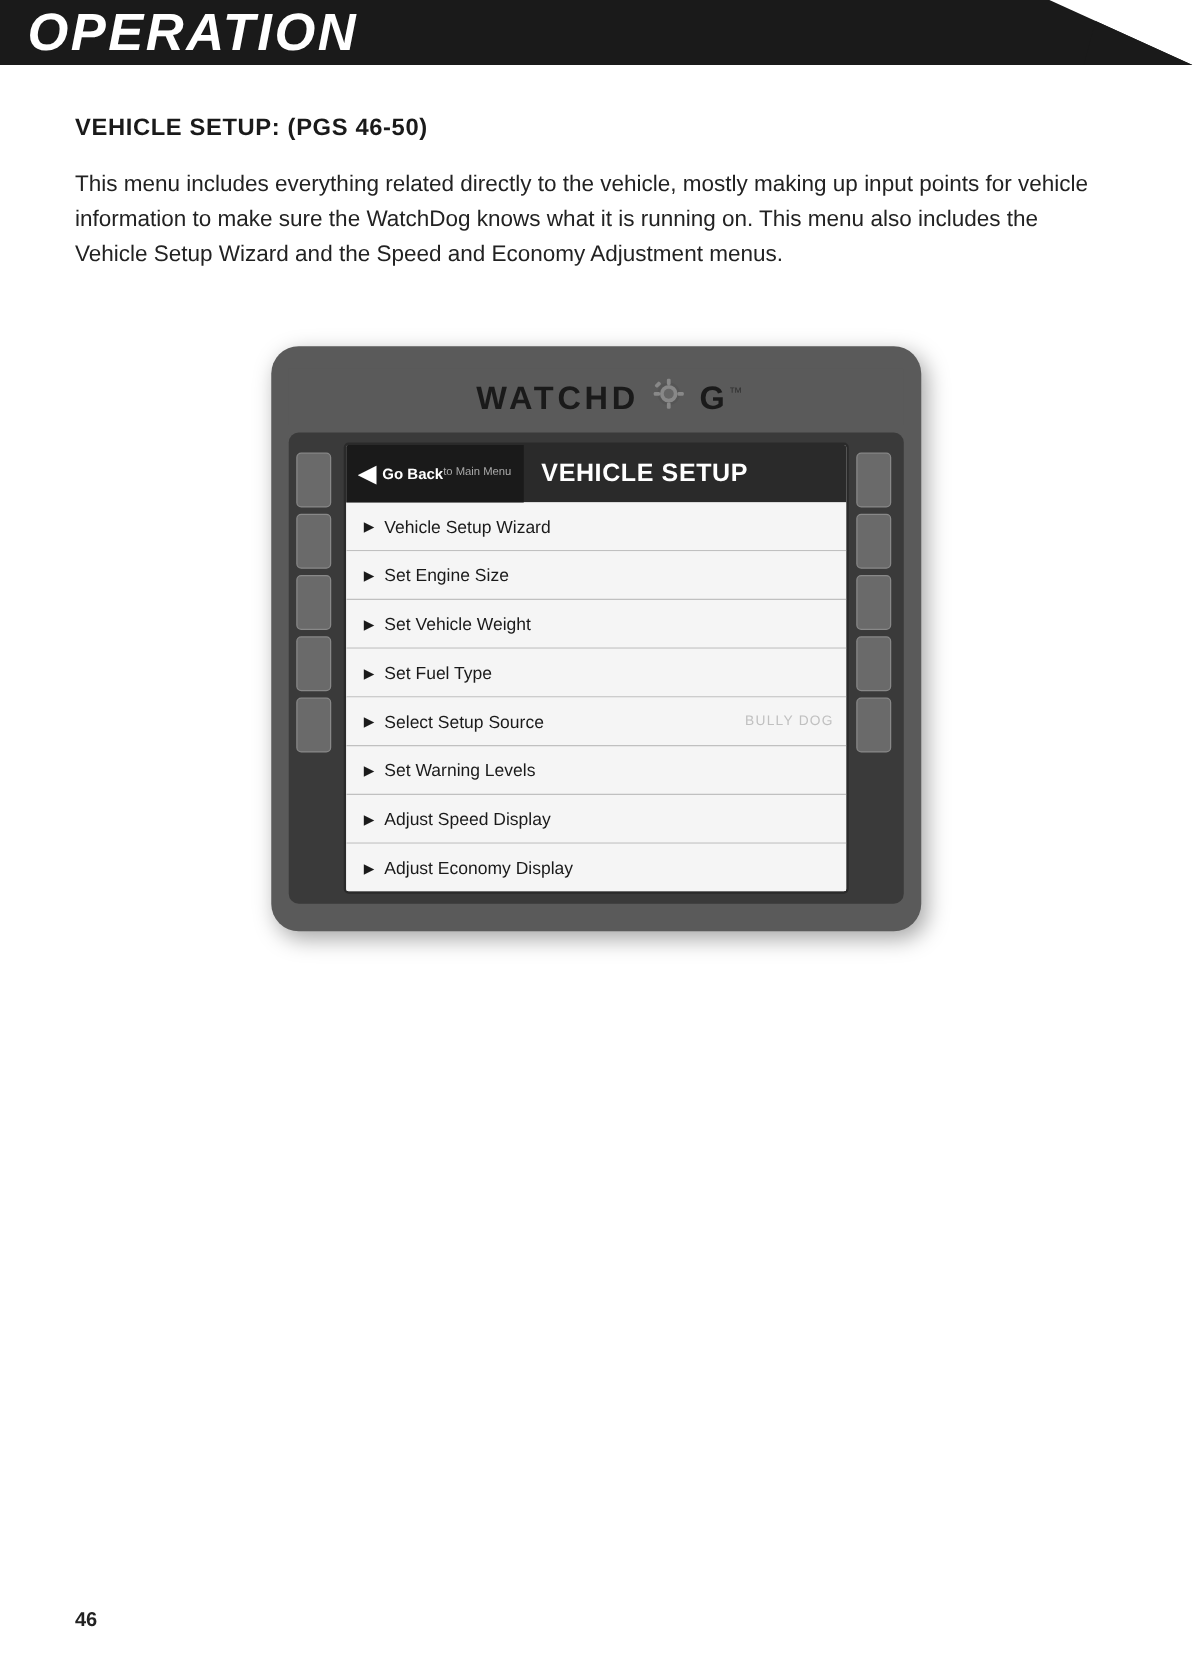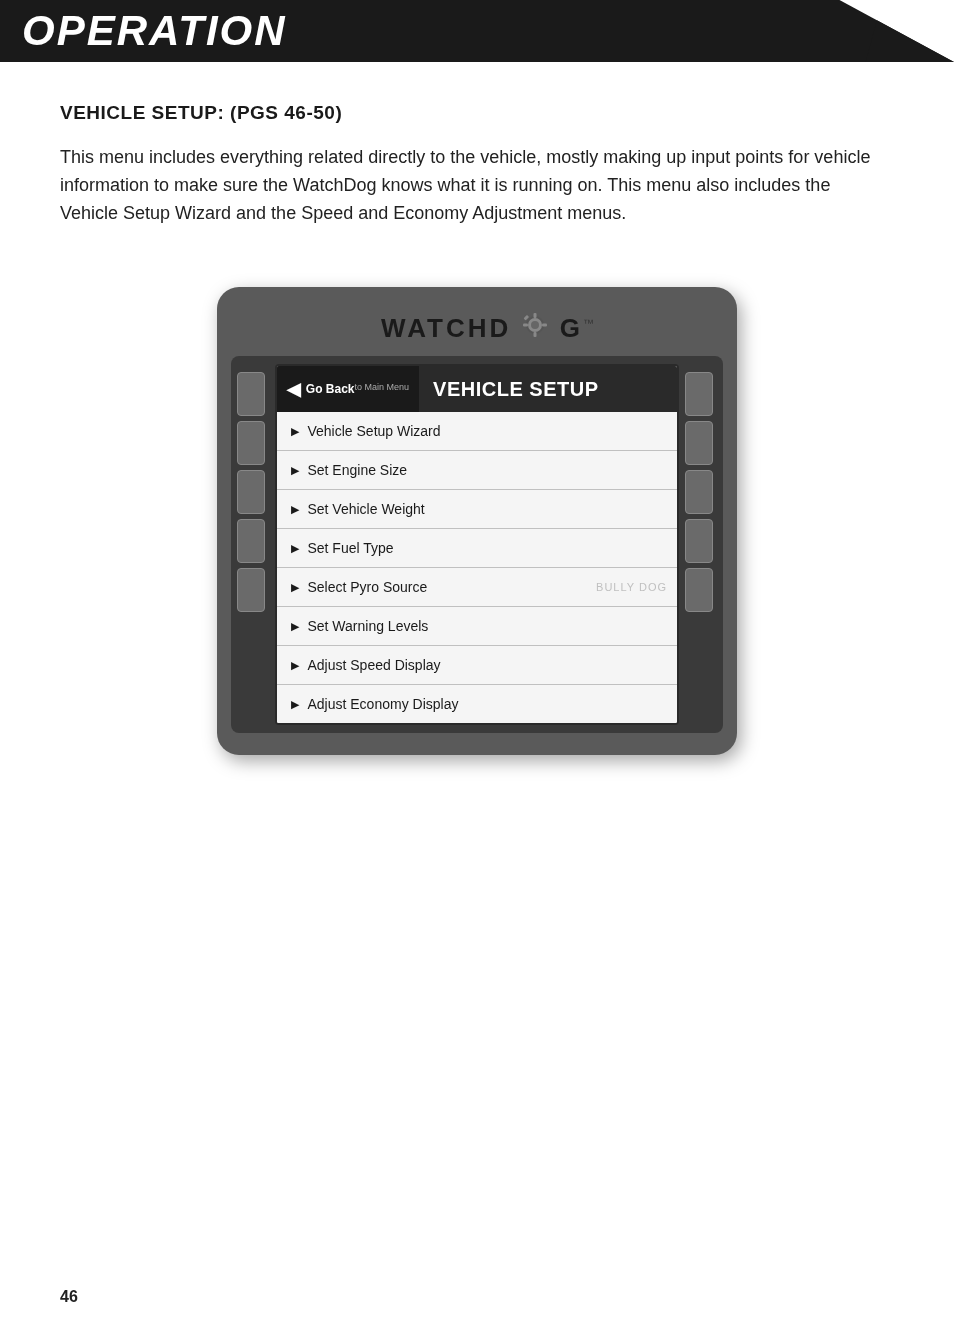--- a/index.html
+++ b/index.html
@@ -9,21 +9,21 @@
       min-height: 1336px;
       background: #ffffff;
       font-family: Arial, Helvetica, sans-serif;
       position: relative;
     }
 
     
     .header-banner {
       background: #1a1a1a;
       width: 100%;
-      height: 62px;
+      height: 52px;
       display: flex;
       align-items: center;
       padding-left: 22px;
       position: relative;
       clip-path: polygon(0 0, 88% 0, 100% 100%, 0 100%);
     }
 
     .header-banner::after {
       content: '';
       position: absolute;
@@ -339,21 +339,21 @@
               <li class="menu-item">
                 <span class="menu-arrow">▶</span>
                 <span class="menu-label">Set Vehicle Weight</span>
               </li>
               <li class="menu-item">
                 <span class="menu-arrow">▶</span>
                 <span class="menu-label">Set Fuel Type</span>
               </li>
               <li class="menu-item menu-item-pyro">
                 <span class="menu-arrow">▶</span>
-                <span class="menu-label">Select Pyro Source</span>
+                <span class="menu-label">Select Setup Source</span>
                 <span class="pyro-watermark">BULLY DOG</span>
               </li>
               <li class="menu-item">
                 <span class="menu-arrow">▶</span>
                 <span class="menu-label">Set Warning Levels</span>
               </li>
               <li class="menu-item">
                 <span class="menu-arrow">▶</span>
                 <span class="menu-label">Adjust Speed Display</span>
               </li>

